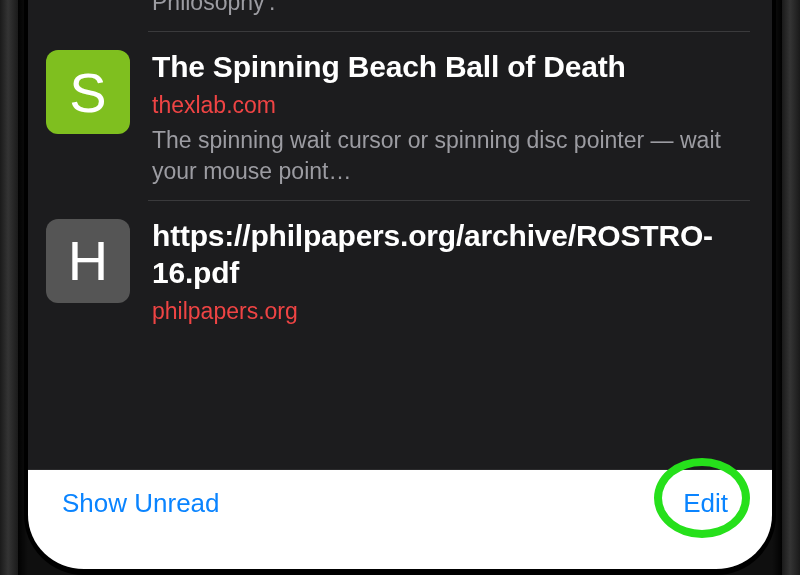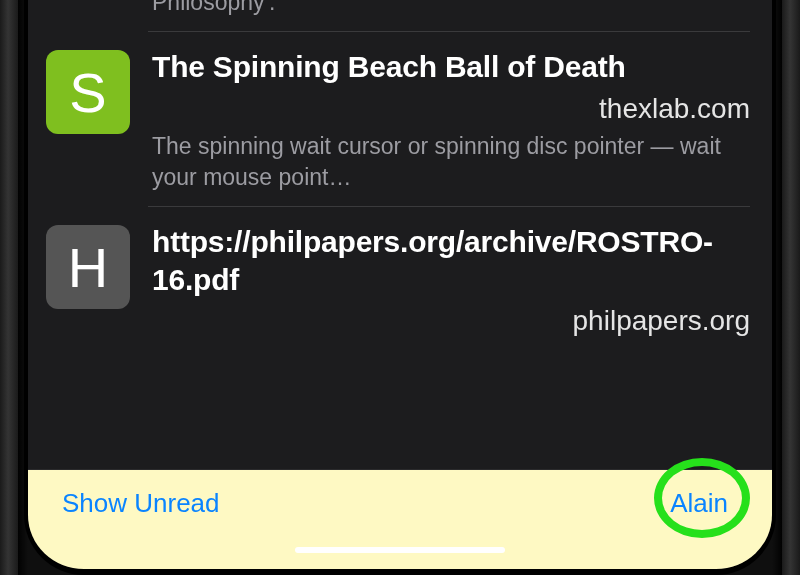--- a/index.html
+++ b/index.html
@@ -101,45 +101,44 @@
     .title {
       color: #ffffff;
       font-size: 30px;
       font-weight: 600;
       line-height: 1.25;
       margin-bottom: 4px;
       letter-spacing: -0.2px;
       word-break: break-word;
     }
     .domain {
-      color: #e5e5e5;
-      font-size: 28px;
+      color: #ef4444;
+      font-size: 23px;
       line-height: 1.35;
       margin-bottom: 4px;
-      text-align: right;
     }
     .desc {
       color: #9c9ca2;
       font-size: 23px;
       line-height: 1.35;
       display: -webkit-box;
       -webkit-line-clamp: 2;
       -webkit-box-orient: vertical;
       overflow: hidden;
       text-overflow: ellipsis;
     }
 
     .toolbar {
       flex: 0 0 auto;
       display: flex;
       align-items: center;
       justify-content: space-between;
       padding: 18px 44px 50px 34px;
       position: relative;
-      background: #fef9c3;
+      background: #ffffff;
       border-top: 1px solid #2a2a2c;
     }
 
     .tb-btn {
       color: #0a84ff;
       font-size: 26px;
       font-weight: 400;
       background: none;
       border: none;
       cursor: pointer;
@@ -209,19 +208,19 @@
         <div class="row-body">
           <div class="title">https://philpapers.org/archive/ROSTRO-16.pdf</div>
           <div class="domain">philpapers.org</div>
         </div>
       </div>
 
     </div>
 
     <div class="toolbar">
       <button class="tb-btn">Show Unread</button>
-      <button class="tb-btn">Alain</button>
+      <button class="tb-btn">Edit</button>
       <div class="annotation-circle"></div>
       <div class="home-indicator"></div>
     </div>
 
   </div>
 </div>
 
 </body></html>

